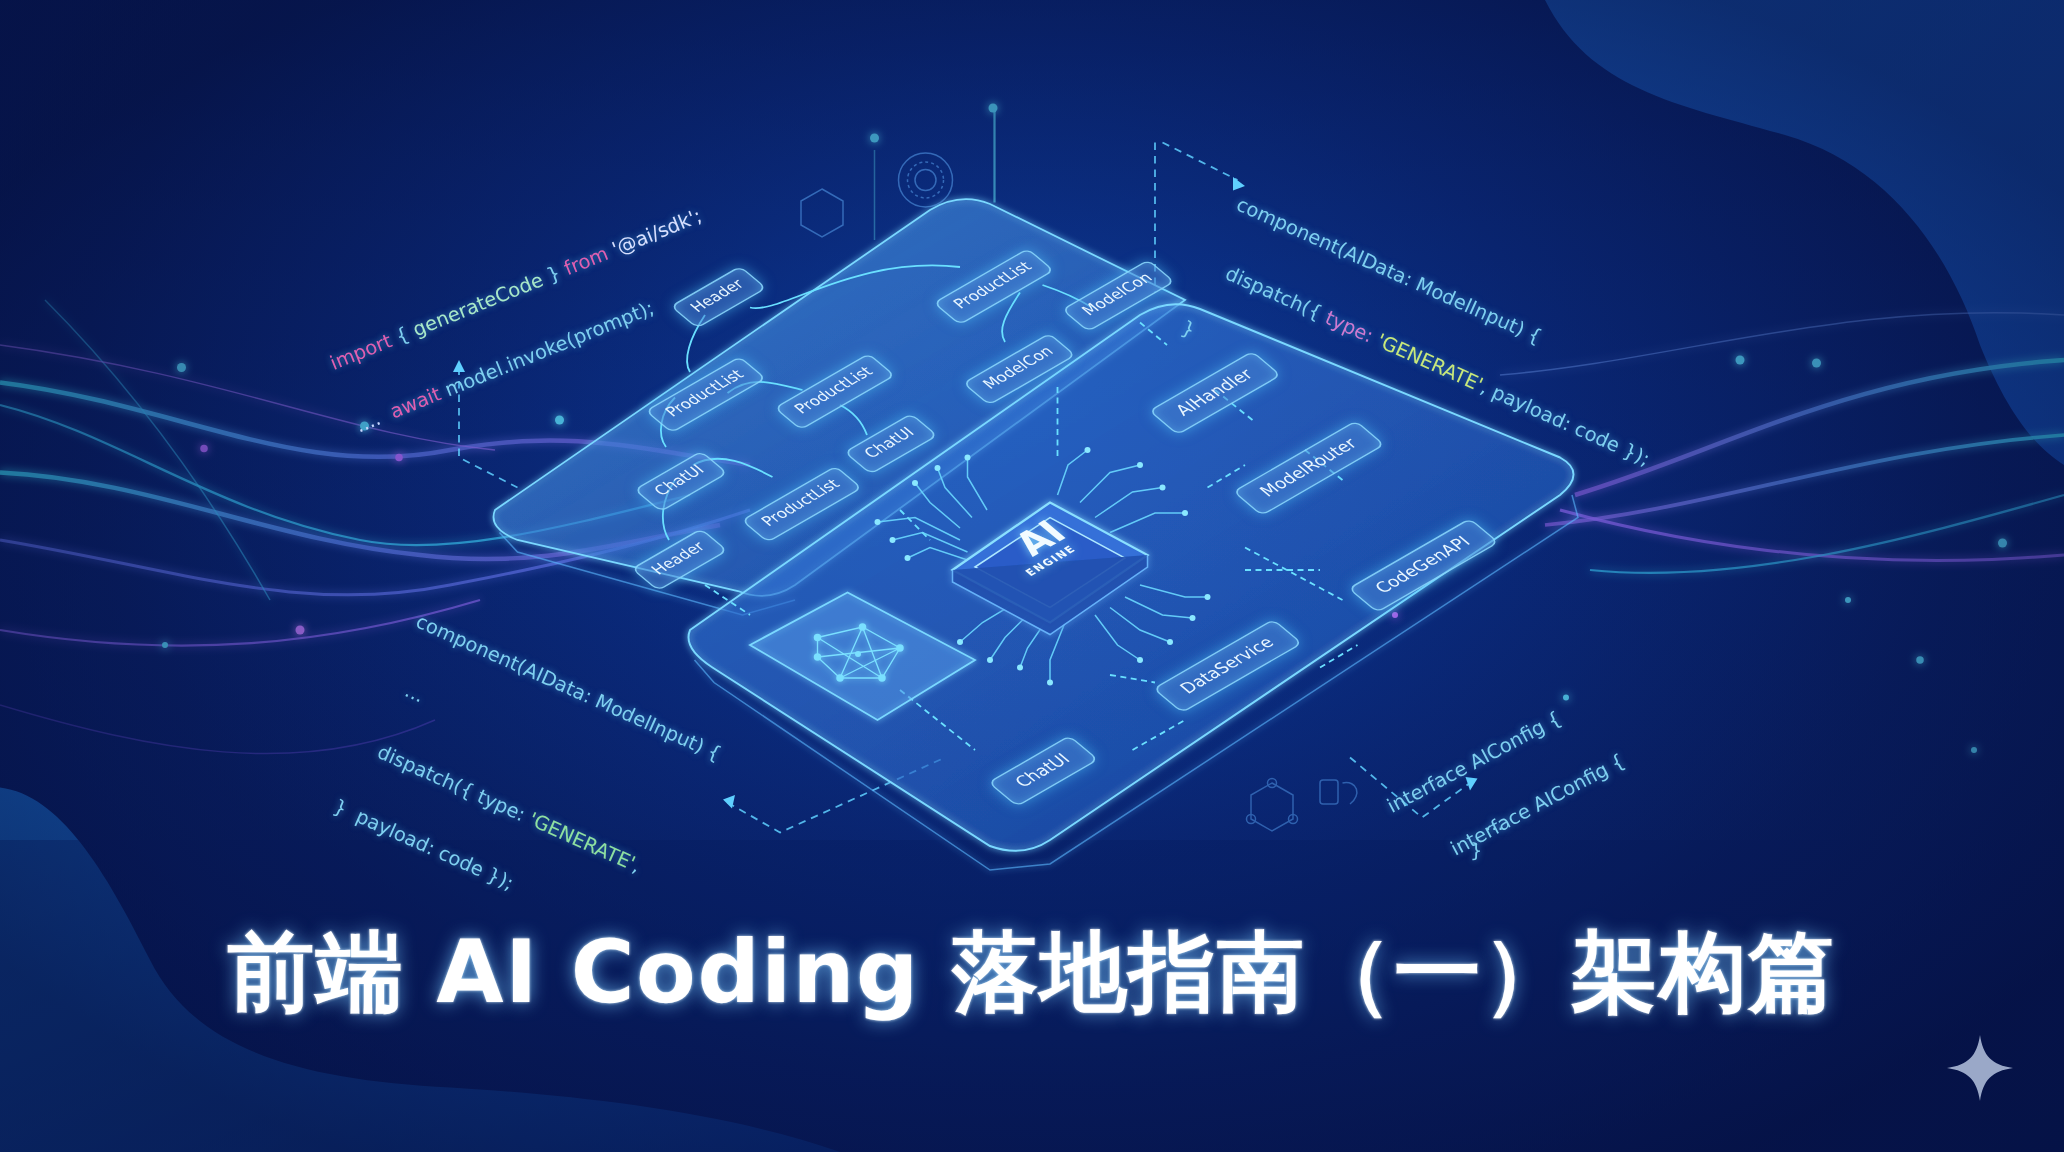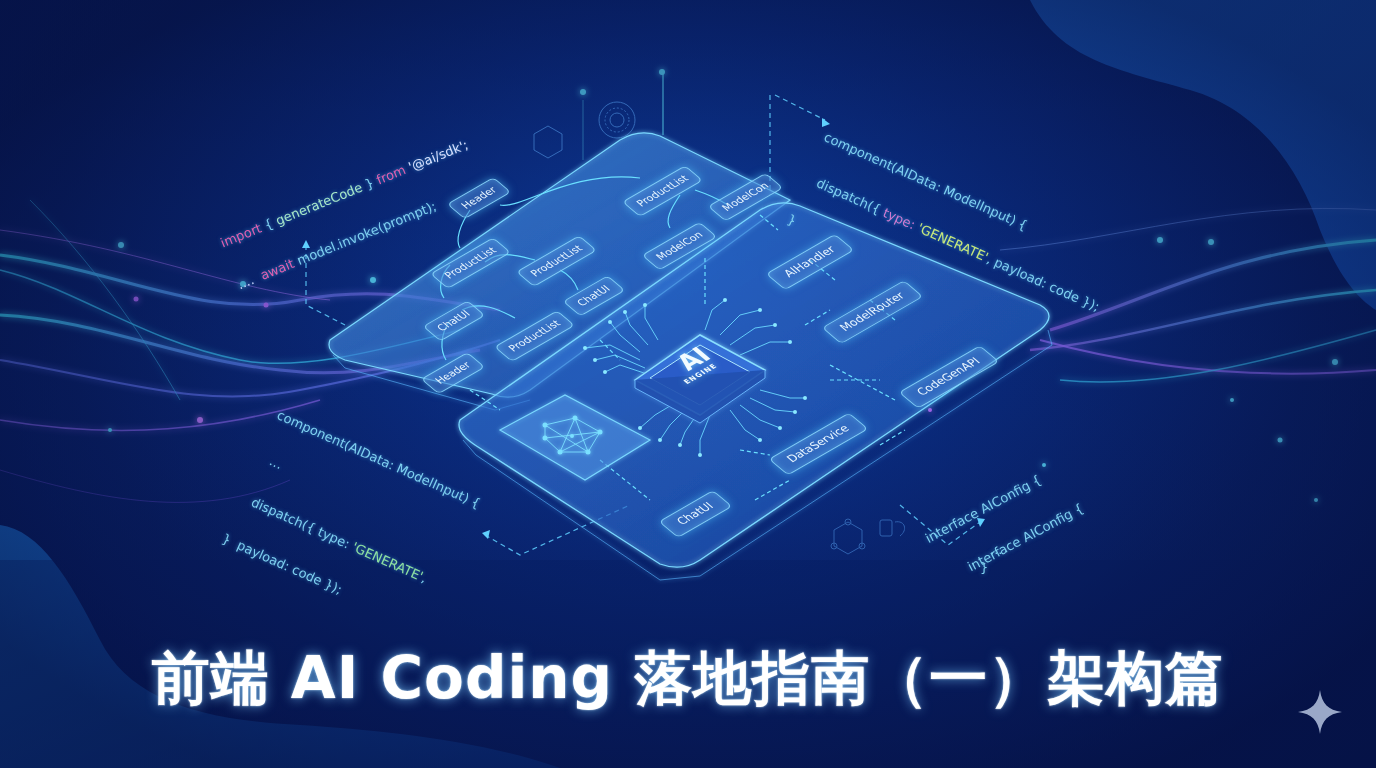--- a/index.html
+++ b/index.html
@@ -9,21 +9,21 @@
   svg.layer { position:absolute; left:0; top:0; width:1376px; height:768px; }
   .code { position:absolute; font-family:"DejaVu Sans", sans-serif; font-size:13px; white-space:pre; color:#7fd0f0; text-shadow:0 0 4px rgba(90,200,255,0.6); transform-origin:left bottom; }
   .code .kw { color:#e05fb0; }
   .code .str { color:#c8e87a; }
   .code .fn { color:#a9e8c8; }
   .code .ty { color:#d07ad0; }
   .code .gr { color:#8fe0a0; }
   .node { position:absolute; height:20px; padding:0 8px; border-radius:5px; border:1px solid rgba(140,220,255,0.85);
     background:rgba(70,130,210,0.55); color:#e8f6ff; font-size:10px; line-height:20px; white-space:nowrap;
     box-shadow:0 0 8px rgba(80,200,255,0.55), inset 0 0 6px rgba(120,220,255,0.3); transform:rotate(-30deg) skewX(20deg); transform-origin:center; }
-  .title { position:absolute; left:0; top:640px; width:1376px; text-align:center; color:#ffffff; font-family:"DejaVu Sans", sans-serif; font-weight:bold; font-size:58px; letter-spacing:1px;
+  .title { position:absolute; left:0; top:610px; width:1376px; text-align:center; color:#ffffff; font-family:"DejaVu Sans", sans-serif; font-weight:bold; font-size:58px; letter-spacing:1px;
     text-shadow:0 0 12px rgba(120,200,255,0.75), 0 0 2px rgba(255,255,255,0.9); }
   .chip-label { position:absolute; color:#f2fbff; font-weight:bold; font-family:"DejaVu Sans", sans-serif; transform:rotate(-30deg) skewX(20deg); text-shadow:0 0 6px rgba(130,220,255,0.9); }
   .sparkle { position:absolute; left:1296px; top:688px; width:48px; height:48px; }
 </style>
 </head>
 <body>
 
 <div class="canvas">
 
   <svg class="layer" viewBox="0 0 1376 768">

